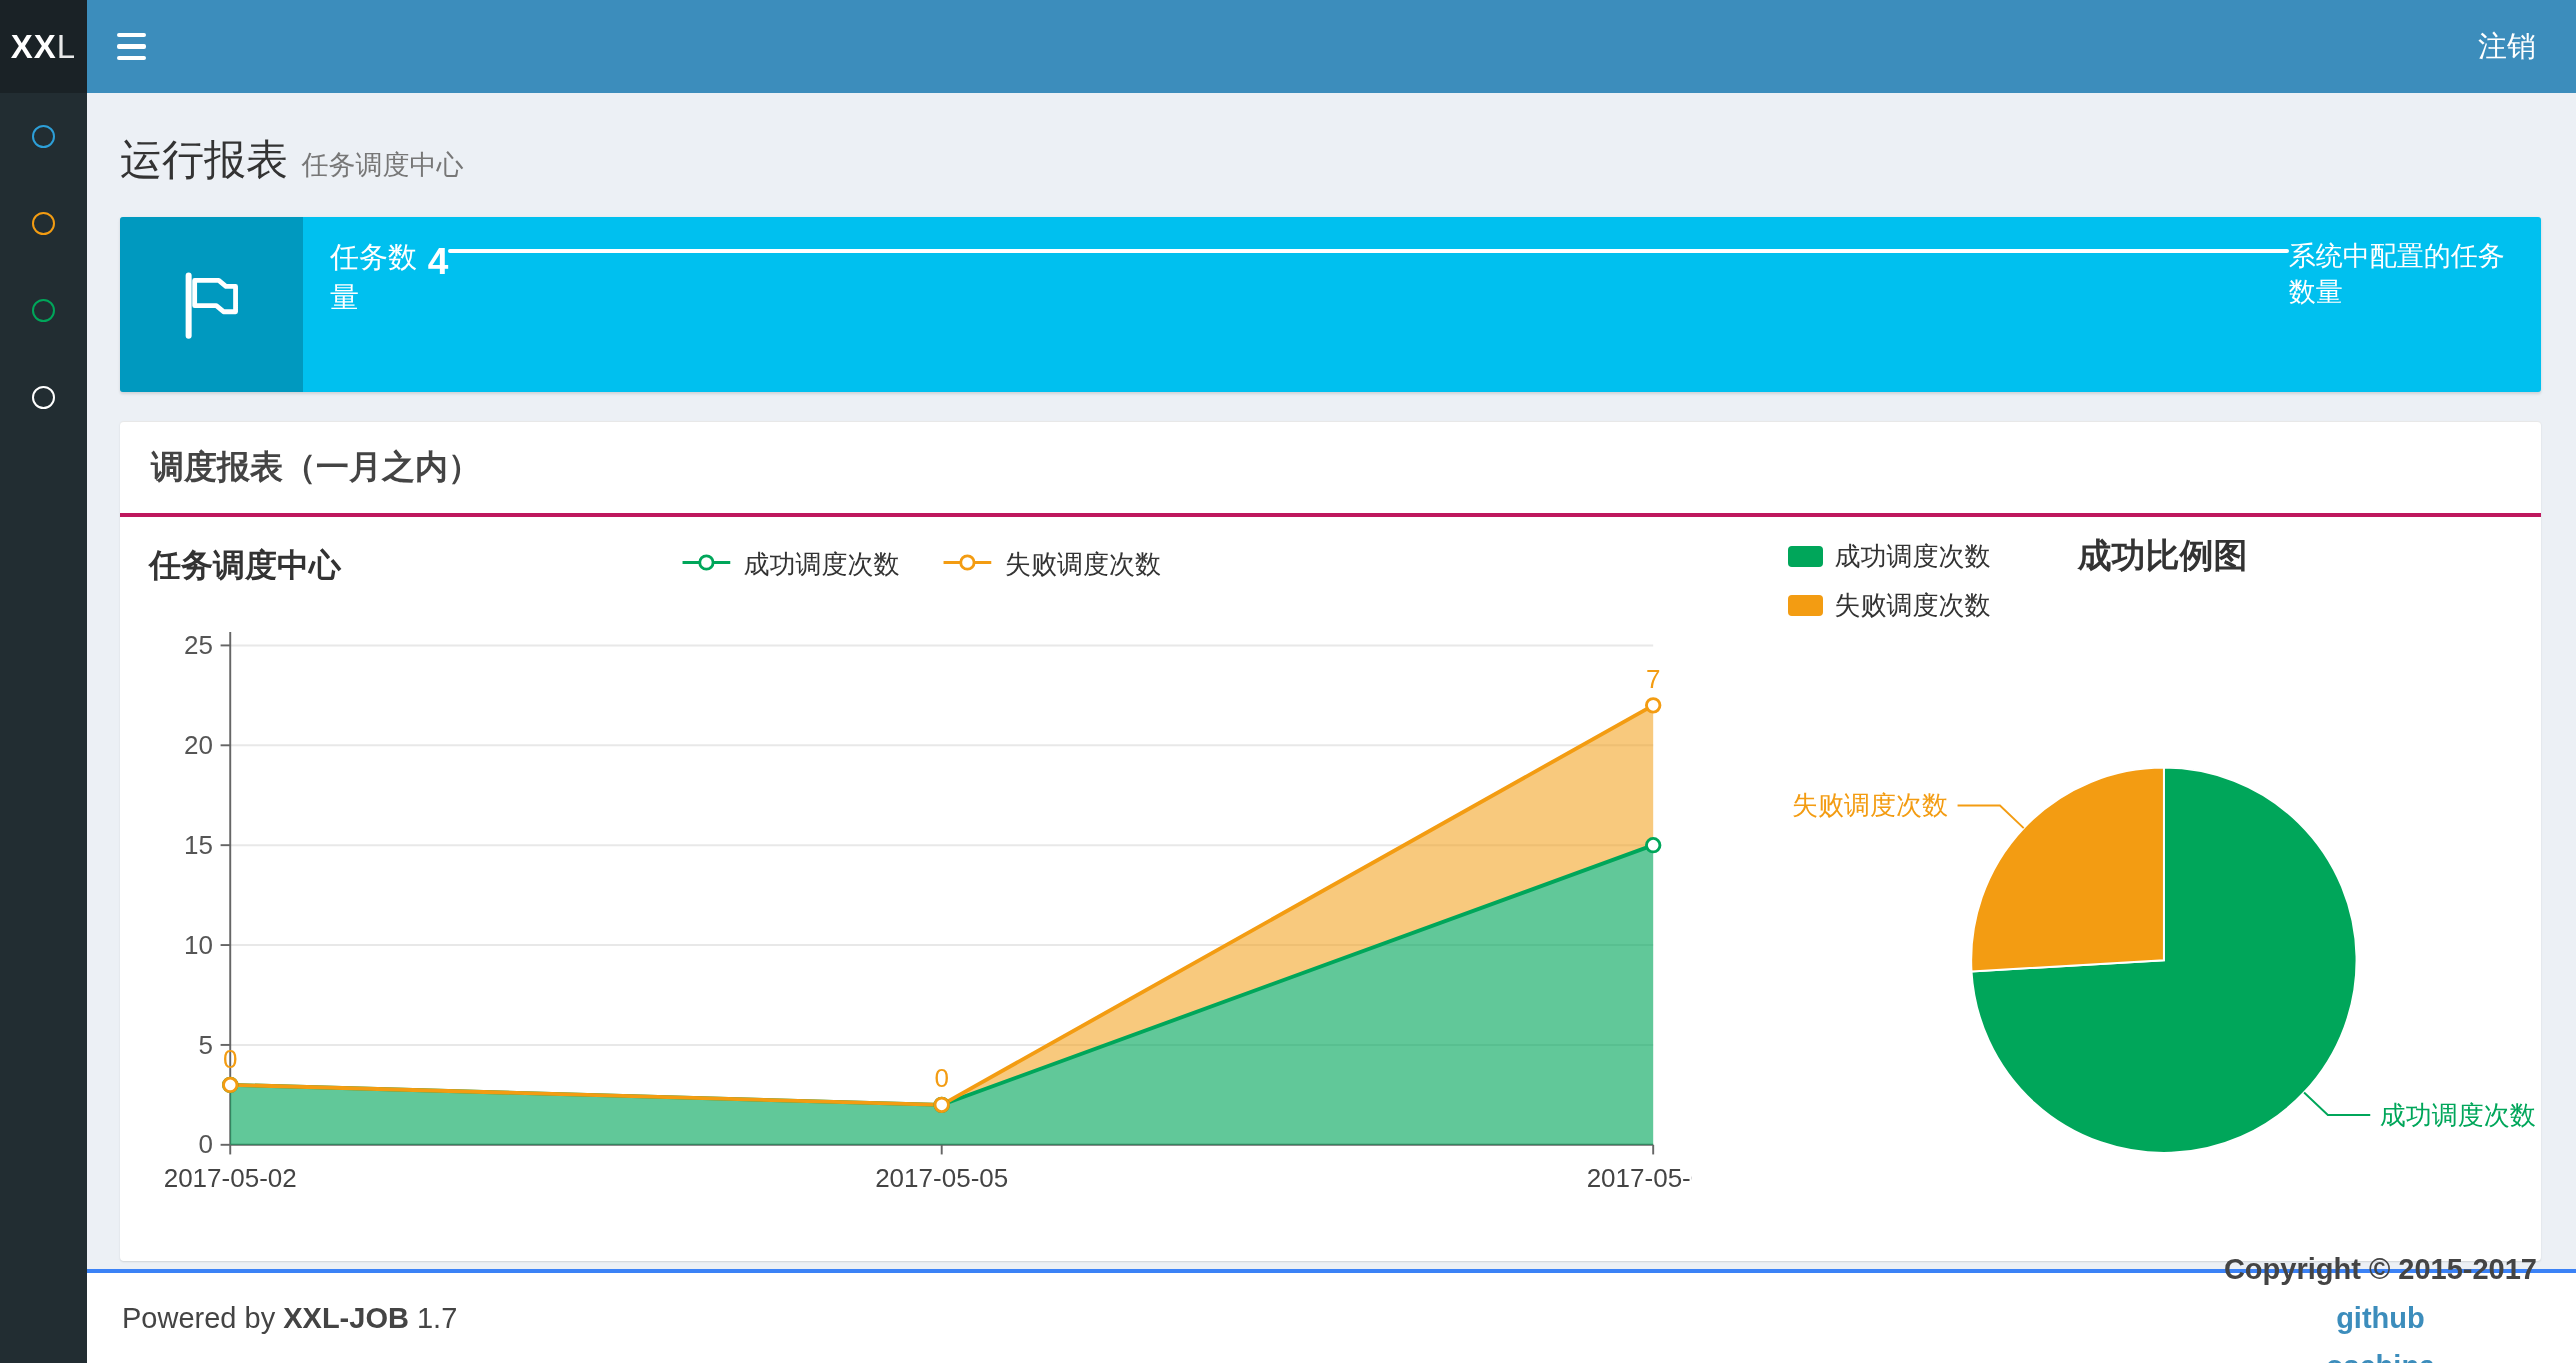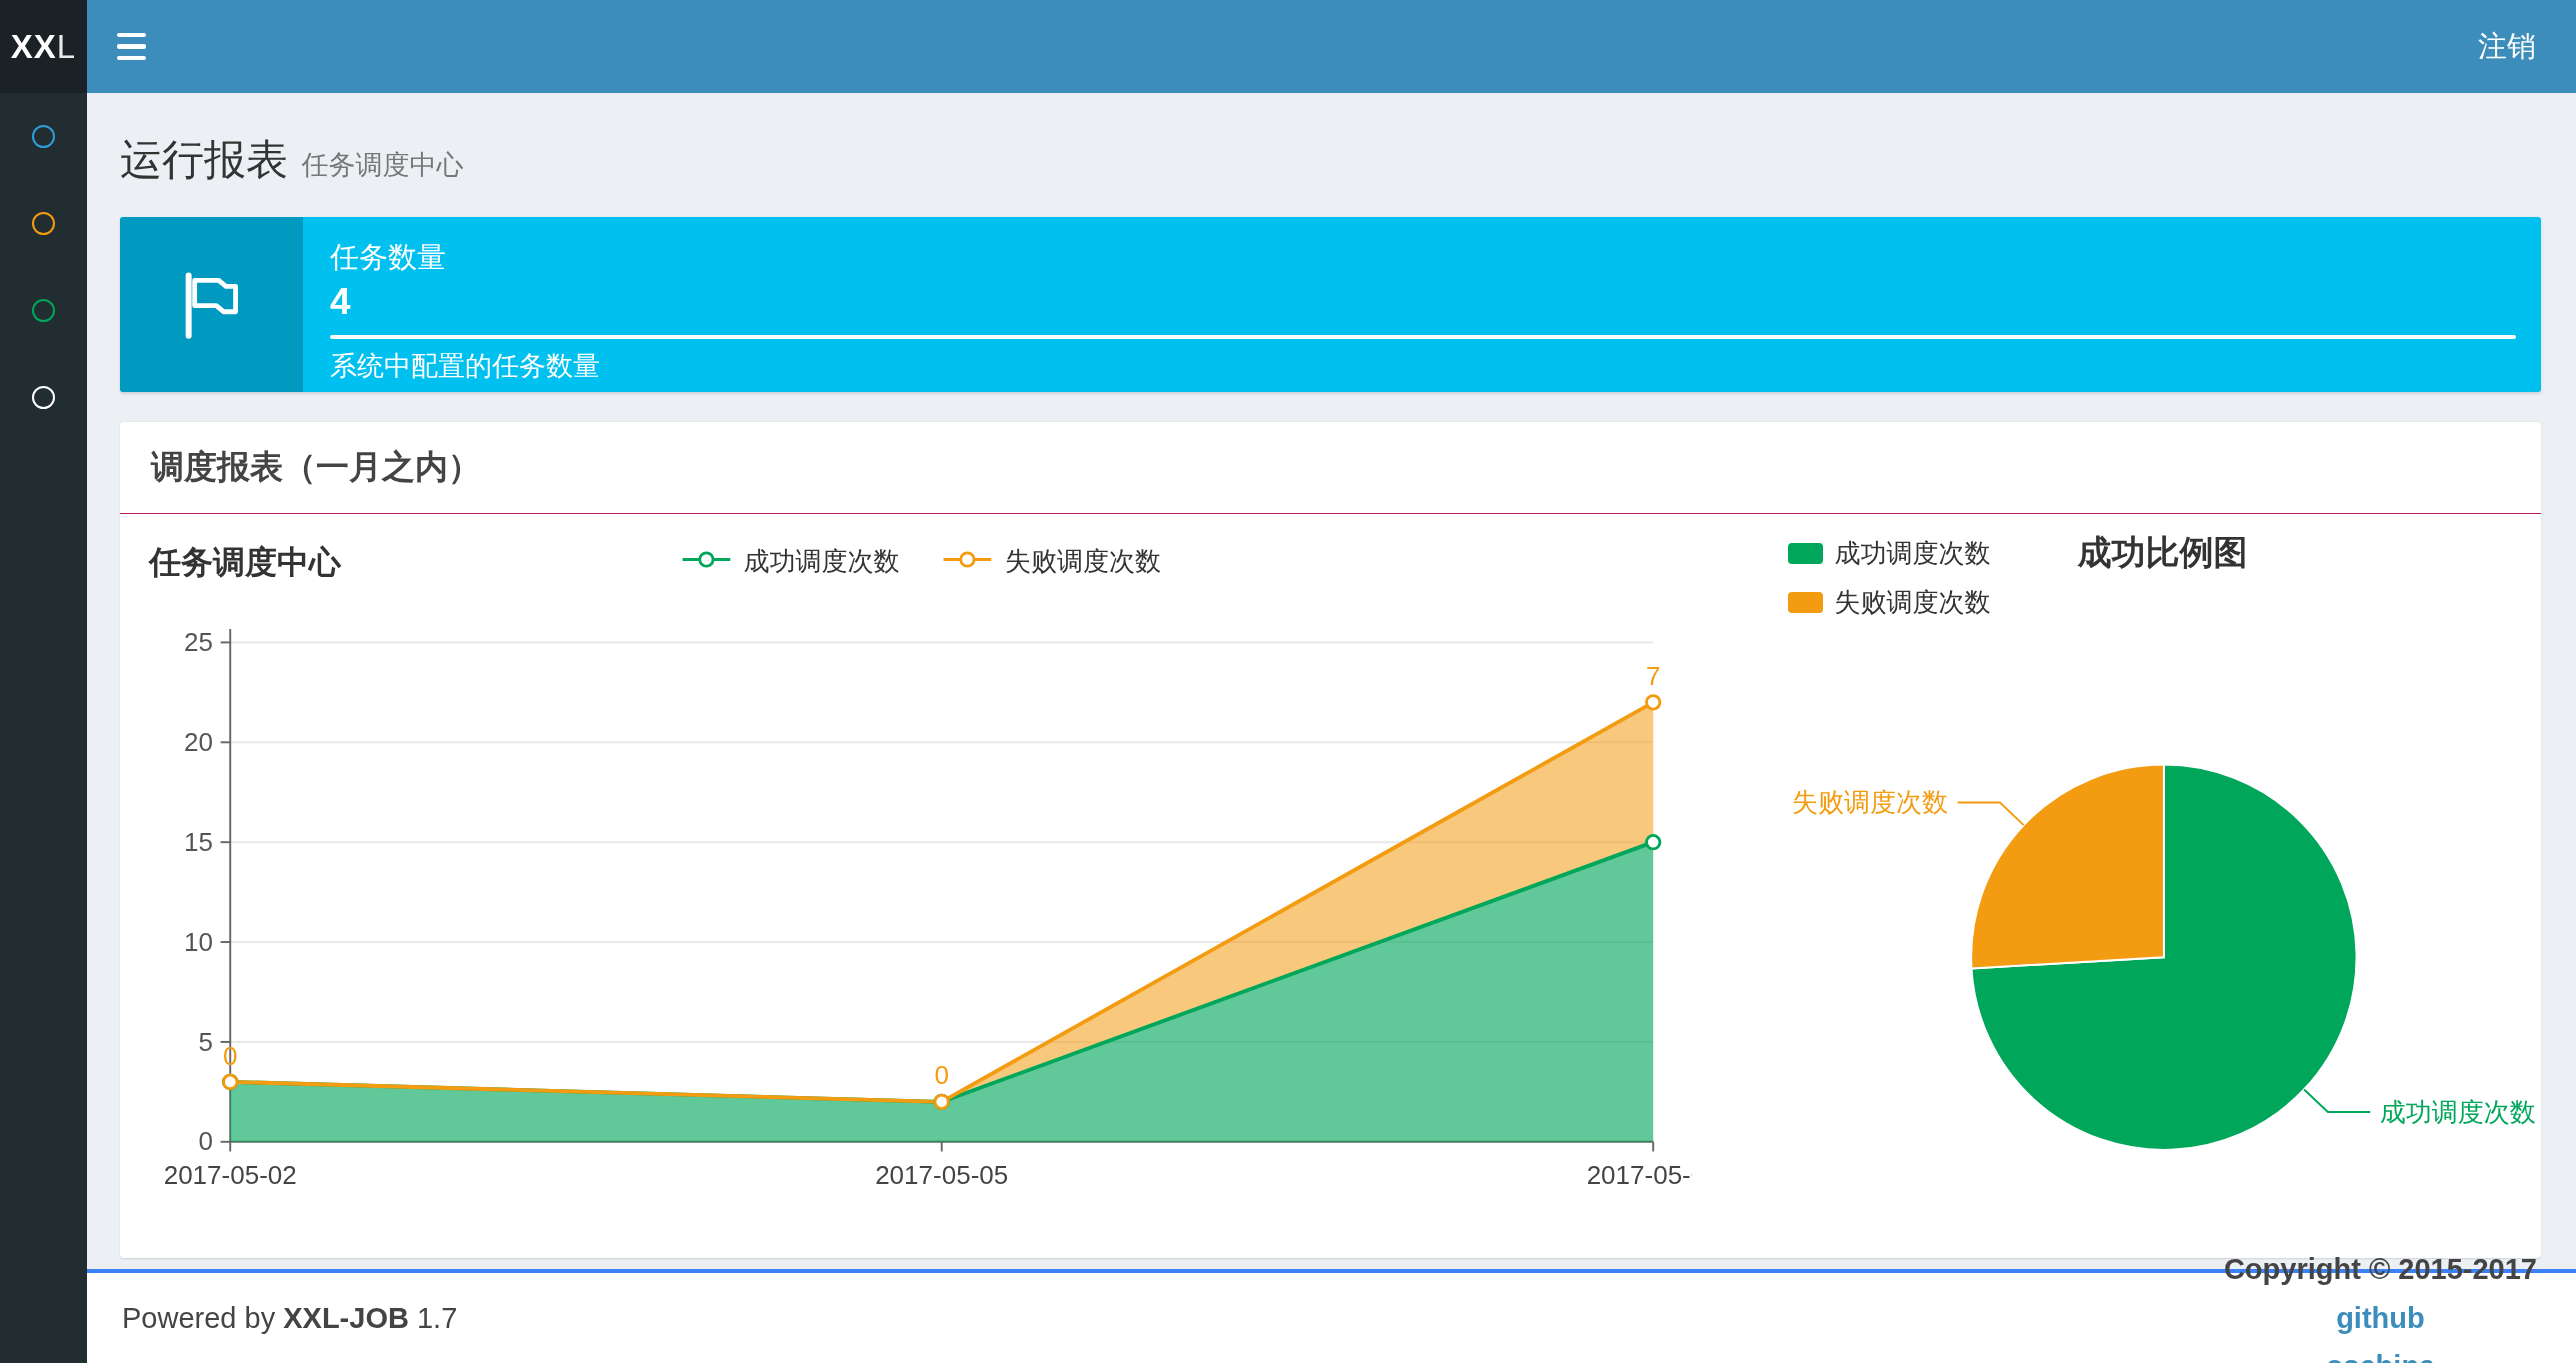--- a/index.html
+++ b/index.html
@@ -31,28 +31,28 @@
   .side-item { height: 87px; display: flex; align-items: center; justify-content: center; cursor: pointer; }
   .circle { width: 23px; height: 23px; border-radius: 50%; border: 2.9px solid #fff; display: inline-block; }
   
   .main { margin-left: 87px; padding: 25px 35px 0 33px; height: 1176px; border-radius: 18px; }
   .page-title { font-size: 42px; font-weight: normal; color: #333; margin: 13.5px 0 29px 0; }
   .page-title small { font-size: 27px; color: #777; margin-left: 13.5px; font-weight: normal; }
   
   .boxes { display: flex; gap: 56px; }
   .info-box { flex: 1; height: 175px; display: flex; color: #fff; box-shadow: 0 1.9px 2.9px rgba(0,0,0,.12); border-radius: 2.9px; overflow: hidden; }
   .ib-icon { width: 183px; background: rgba(0,0,0,.2); display: flex; align-items: center; justify-content: center; flex-shrink: 0; }
-  .ib-content { flex: 1; padding: 21px 25px 0 27px; display: flex; flex-direction: column; }
+  .ib-content { flex: 1; padding: 21px 25px 0 27px; display: flex; }
   .ib-title { font-size: 29px; }
   .ib-value { font-size: 37px; font-weight: bold; margin-top: 3.9px; }
   .ib-bar { height: 3.9px; background: #fff; margin: 11.6px 0 9.6px 0; width: 100%; border-radius: 1.9px; }
   .ib-desc { font-size: 27px; }
   
   .panel { background: #fff; margin-top: 29px; border-radius: 3.9px; box-shadow: 0 1px 1.9px rgba(0,0,0,.12); border-top: 1px solid #e8e8e8; }
-  .panel-header { padding: 23px 31px; font-size: 33px; font-weight: 600; color: #444; border-bottom: 1px solid #be185d; }
+  .panel-header { padding: 23px 31px; font-size: 33px; font-weight: 600; color: #444; border-bottom: 4px solid #be185d; }
   .panel-body { display: flex; padding: 19px 19px 27px 29px; }
   .chart-left { width: 1543px; flex-shrink: 0; }
   .chart-right { flex: 1; margin-left: 19px; }
   .chart-head { position: relative; height: 58px; margin-bottom: 9.6px; }
   .chart-title { font-size: 32px; font-weight: bold; color: #333; line-height: 58px; }
   .line-legend {
     position: absolute; left: 50%; top: 0; transform: translateX(-50%);
     display: flex; gap: 42px; align-items: center; height: 58px;
   }
   .legend-item { display: flex; align-items: center; gap: 11.6px; font-size: 26px; color: #333; cursor: pointer; white-space: nowrap; }

